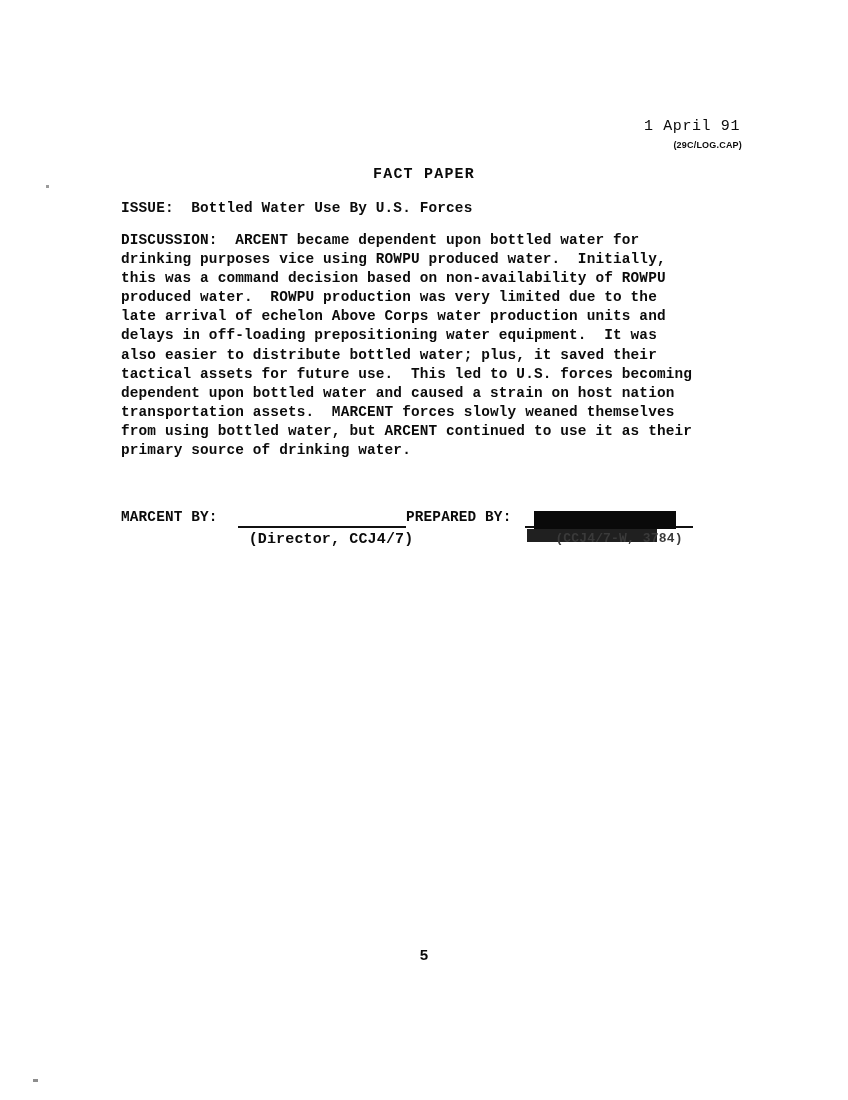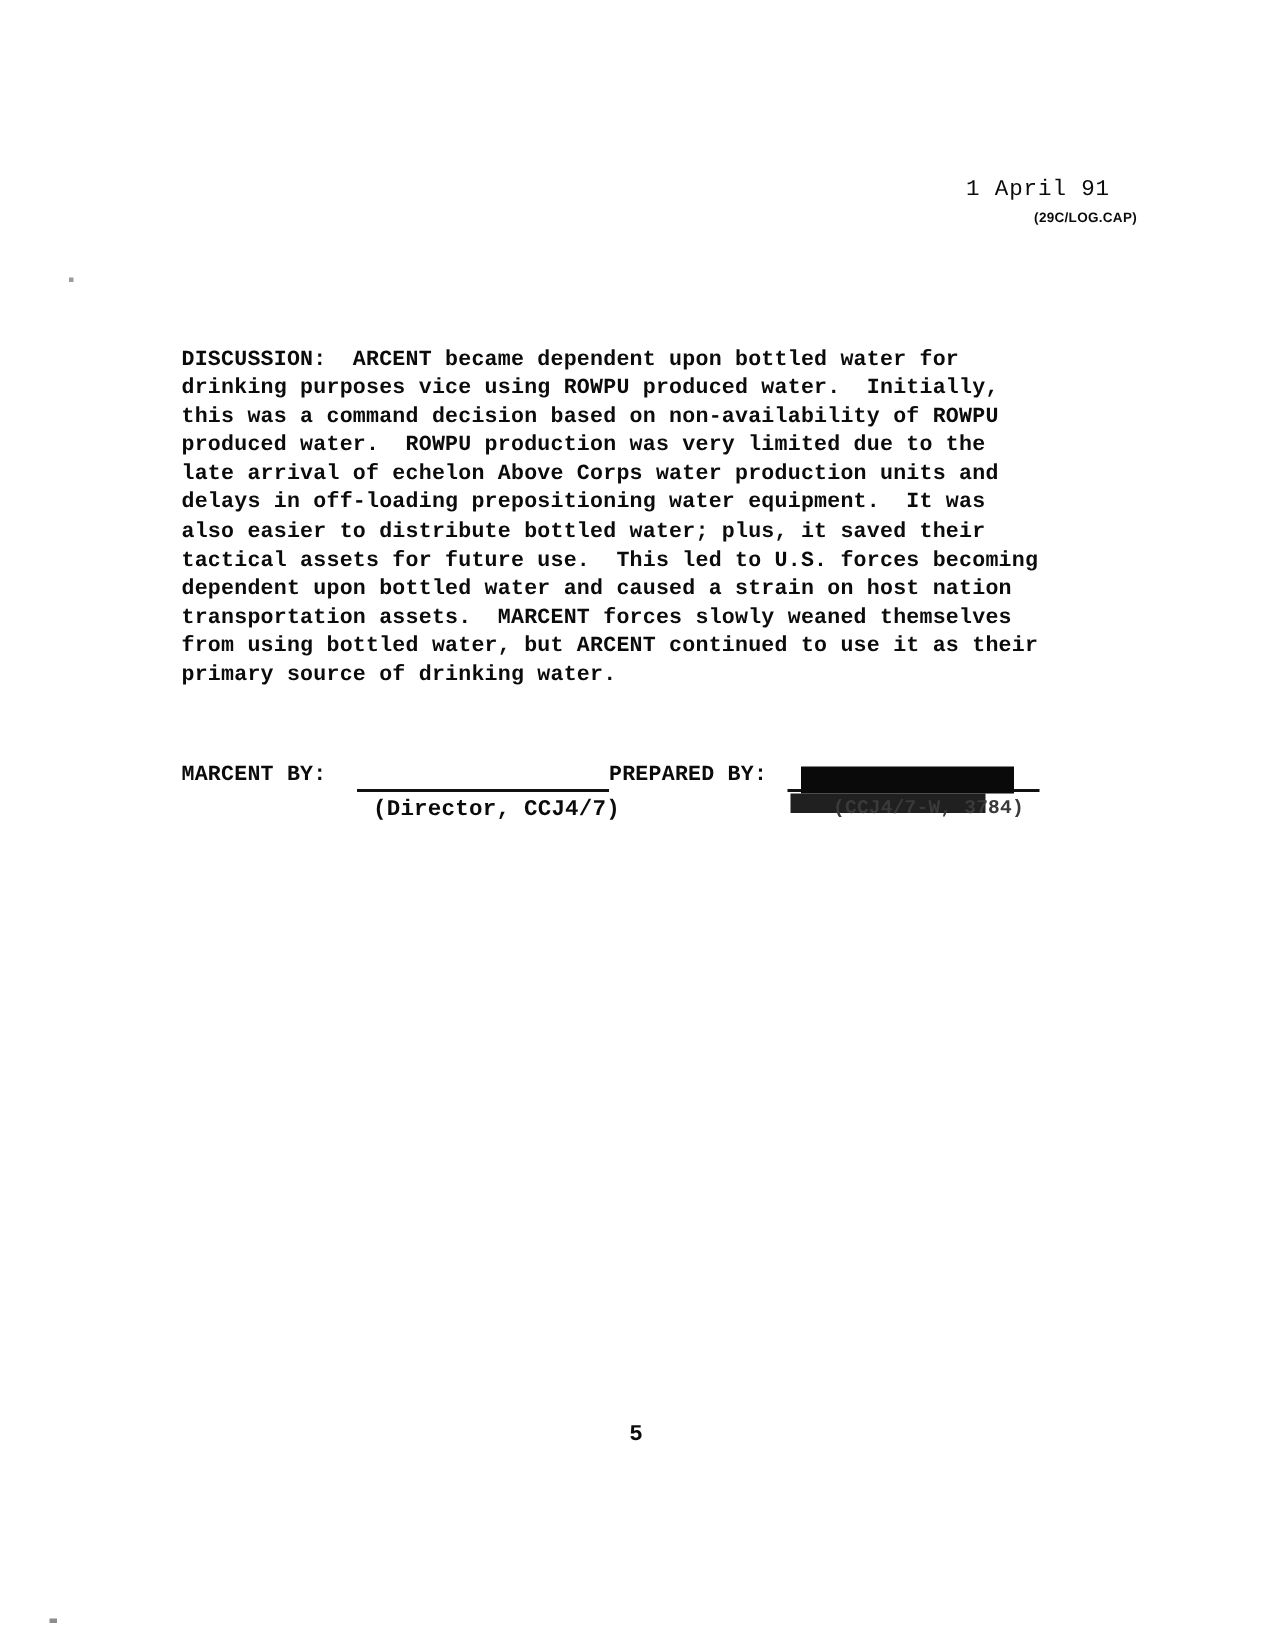--- a/index.html
+++ b/index.html
@@ -47,21 +47,20 @@
   }
   .date-sub {
     position: absolute;
     left: 0; top: 140px;
     width: 742px;
     text-align: right;
     font-size: 9px;
     font-weight: bold;
     letter-spacing: 0.2px;
     font-family: "Liberation Sans", sans-serif;
-    padding-left: 16px;
   }
 
   .doc-title {
     position: absolute;
     left: 0; top: 166px;
     width: 848px;
     text-align: center;
     font-size: 15px;
     font-weight: bold;
     letter-spacing: 1.2px;
@@ -150,21 +149,23 @@
 
 <div class="page">
 
   <div class="scan-edge-left"></div>
   <div class="scan-mark-a"></div>
   <div class="scan-mark-b"></div>
 
   <div class="date-line">1 April 91</div>
   <div class="date-sub">(29C/LOG.CAP)</div>
 
+  <div class="doc-title">FACT PAPER</div>
 
+  <div class="body-block issue-block">ISSUE:  Bottled Water Use By U.S. Forces</div>
 
   <div class="body-block discussion-block">DISCUSSION:  ARCENT became dependent upon bottled water for
 drinking purposes vice using ROWPU produced water.  Initially,
 this was a command decision based on non-availability of ROWPU
 produced water.  ROWPU production was very limited due to the
 late arrival of echelon Above Corps water production units and
 delays in off-loading prepositioning water equipment.  It was
 also easier to distribute bottled water; plus, it saved their
 tactical assets for future use.  This led to U.S. forces becoming
 dependent upon bottled water and caused a strain on host nation

